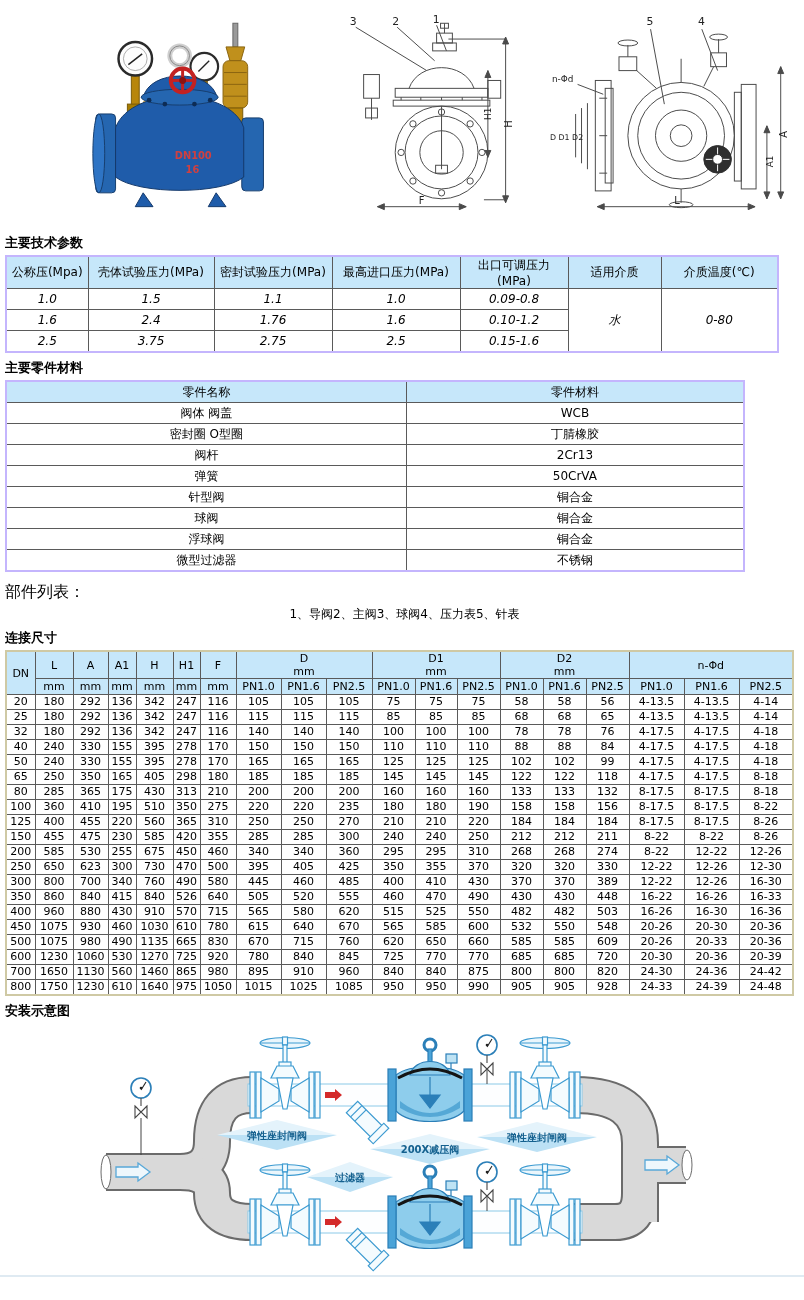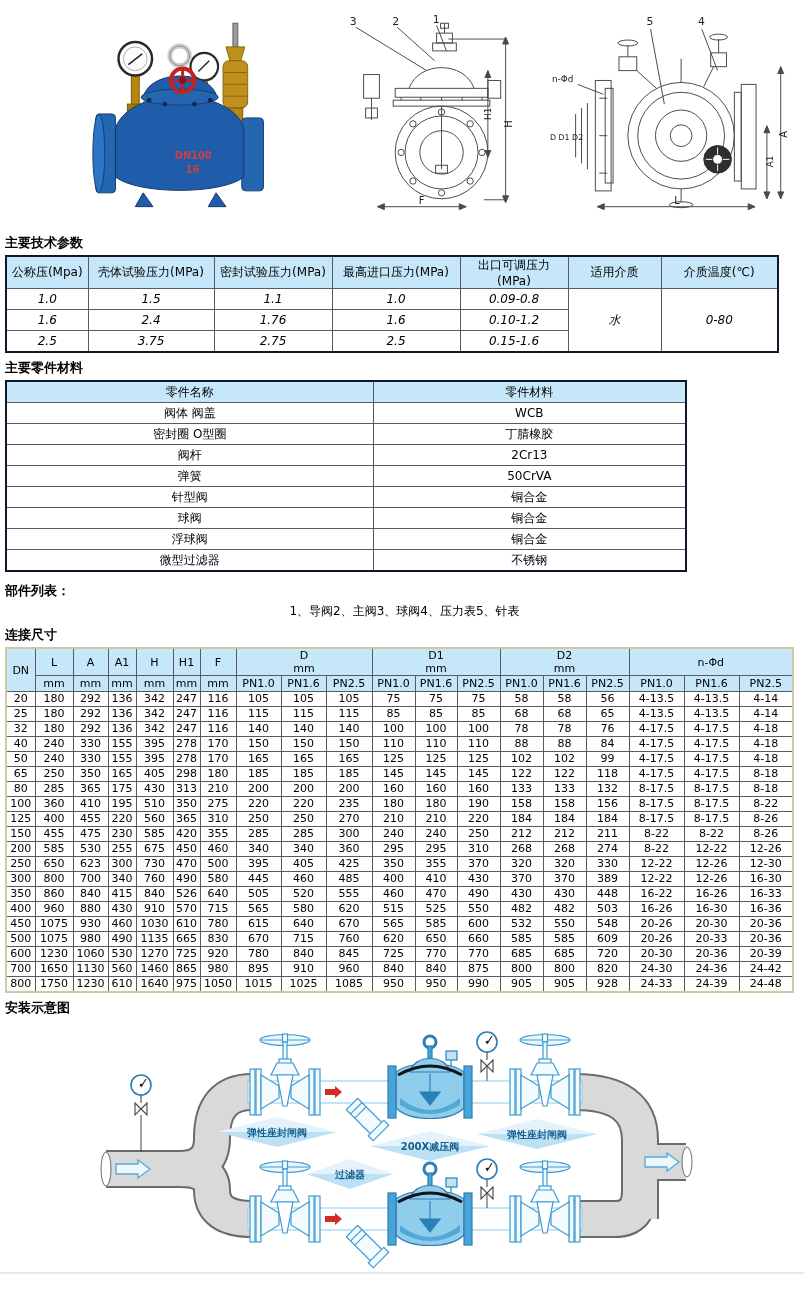--- a/index.html
+++ b/index.html
@@ -3,33 +3,33 @@
 <meta charset="utf-8">
 <style>
   html,body{margin:0;padding:0;background:#fff;}
   body{width:804px;font-family:"DejaVu Sans","Liberation Sans",sans-serif;color:#000;}
   .figs{display:flex;align-items:flex-start;height:228px;padding-top:8px;box-sizing:border-box;}
   .fig-photo{margin-left:84px;}
   .fig-front{margin-left:62px;}
   .fig-side{margin-left:22px;}
   .sec-title{font-size:13px;font-weight:bold;margin:6px 0 3px 5px;}
   table{border-collapse:collapse;margin-left:5px;font-size:12px;}
-  table.params, table.materials{border:2px solid #0f172a;}
+  table.params, table.materials{border:2px solid #c4b5fd;}
   table.conn{border:2px solid #cfc9a4;font-size:11px;}
   td,th{border:1px solid #5a5a5a;text-align:center;padding:0 2px;background:#fff;font-weight:normal;}
   th{background:#c6e7fa;}
   .params td{height:20px;font-style:italic;}
   .params th{height:24px;}
   .materials td{height:20px;text-align:center;}
   .materials th{height:20px;}
   .conn td{height:14px;line-height:1.15;}
   .conn th{line-height:1.2;}
   .conn thead tr.sub th{height:15px;}
   .parts{margin:8px 0 2px 5px;font-size:12px;}
-  .parts .pt{font-weight:bold;font-size:13px;margin-top:10px;}
+  .parts .pt{font-weight:normal;font-size:16px;margin-top:10px;}
   .parts .px{margin-top:3px;text-align:center;}
   svg text{font-family:"DejaVu Sans","Liberation Sans",sans-serif;}
 </style>
 </head>
 <body>
 
 <div class="figs">
 
   <svg class="fig-photo" width="195" height="205" viewBox="0 0 195 205">
     <g>
@@ -251,21 +251,21 @@
       <td>2.5</td>
       <td>3.75</td>
       <td>2.75</td>
       <td>2.5</td>
       <td>0.15-1.6</td>
     </tr>
   </tbody>
 </table>
 
 <div class="sec-title">主要零件材料</div>
-<table class="materials" style="width:682px;">
+<table class="materials" style="width:740px;">
   <colgroup>
       <col style="width:430px">
       <col style="width:360px">
     </colgroup>
   <thead>
     <tr>
       <th>零件名称</th>
       <th>零件材料</th>
     </tr>
   </thead>

